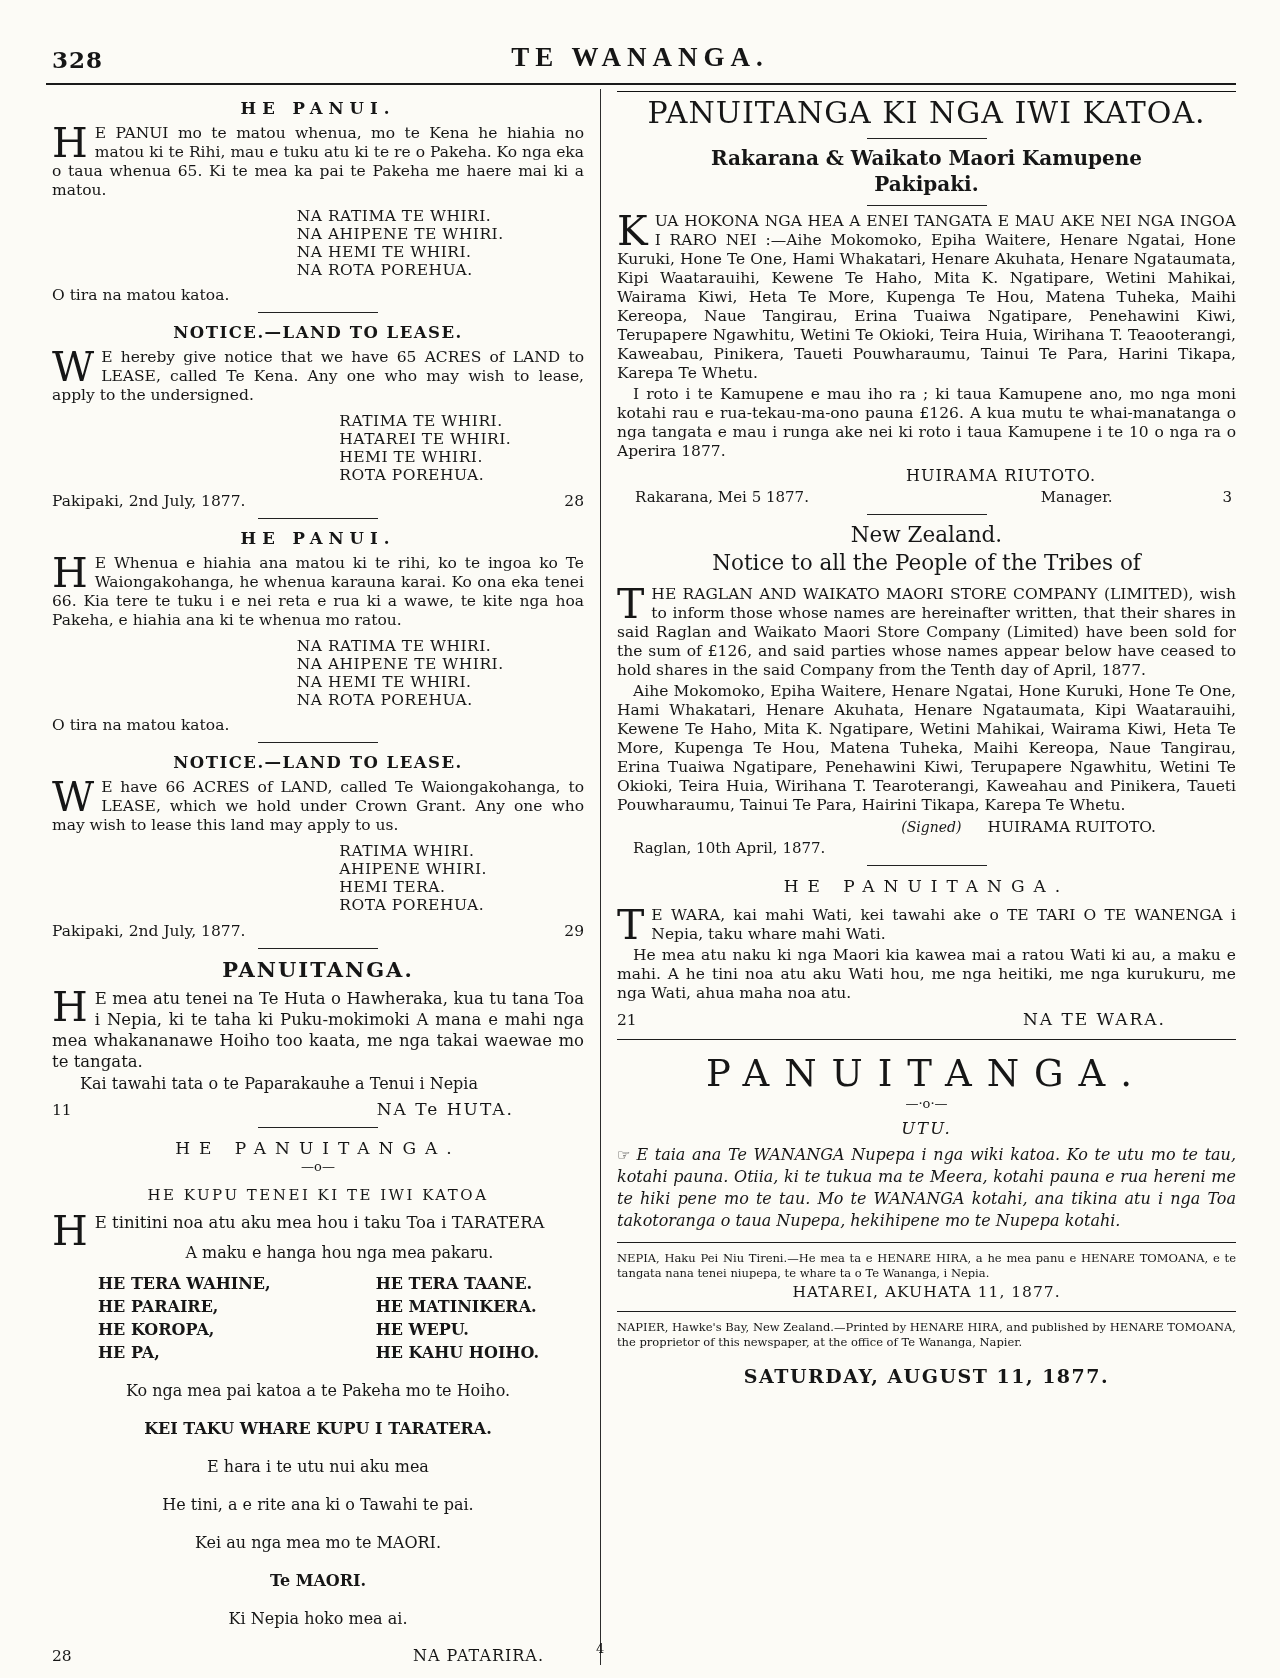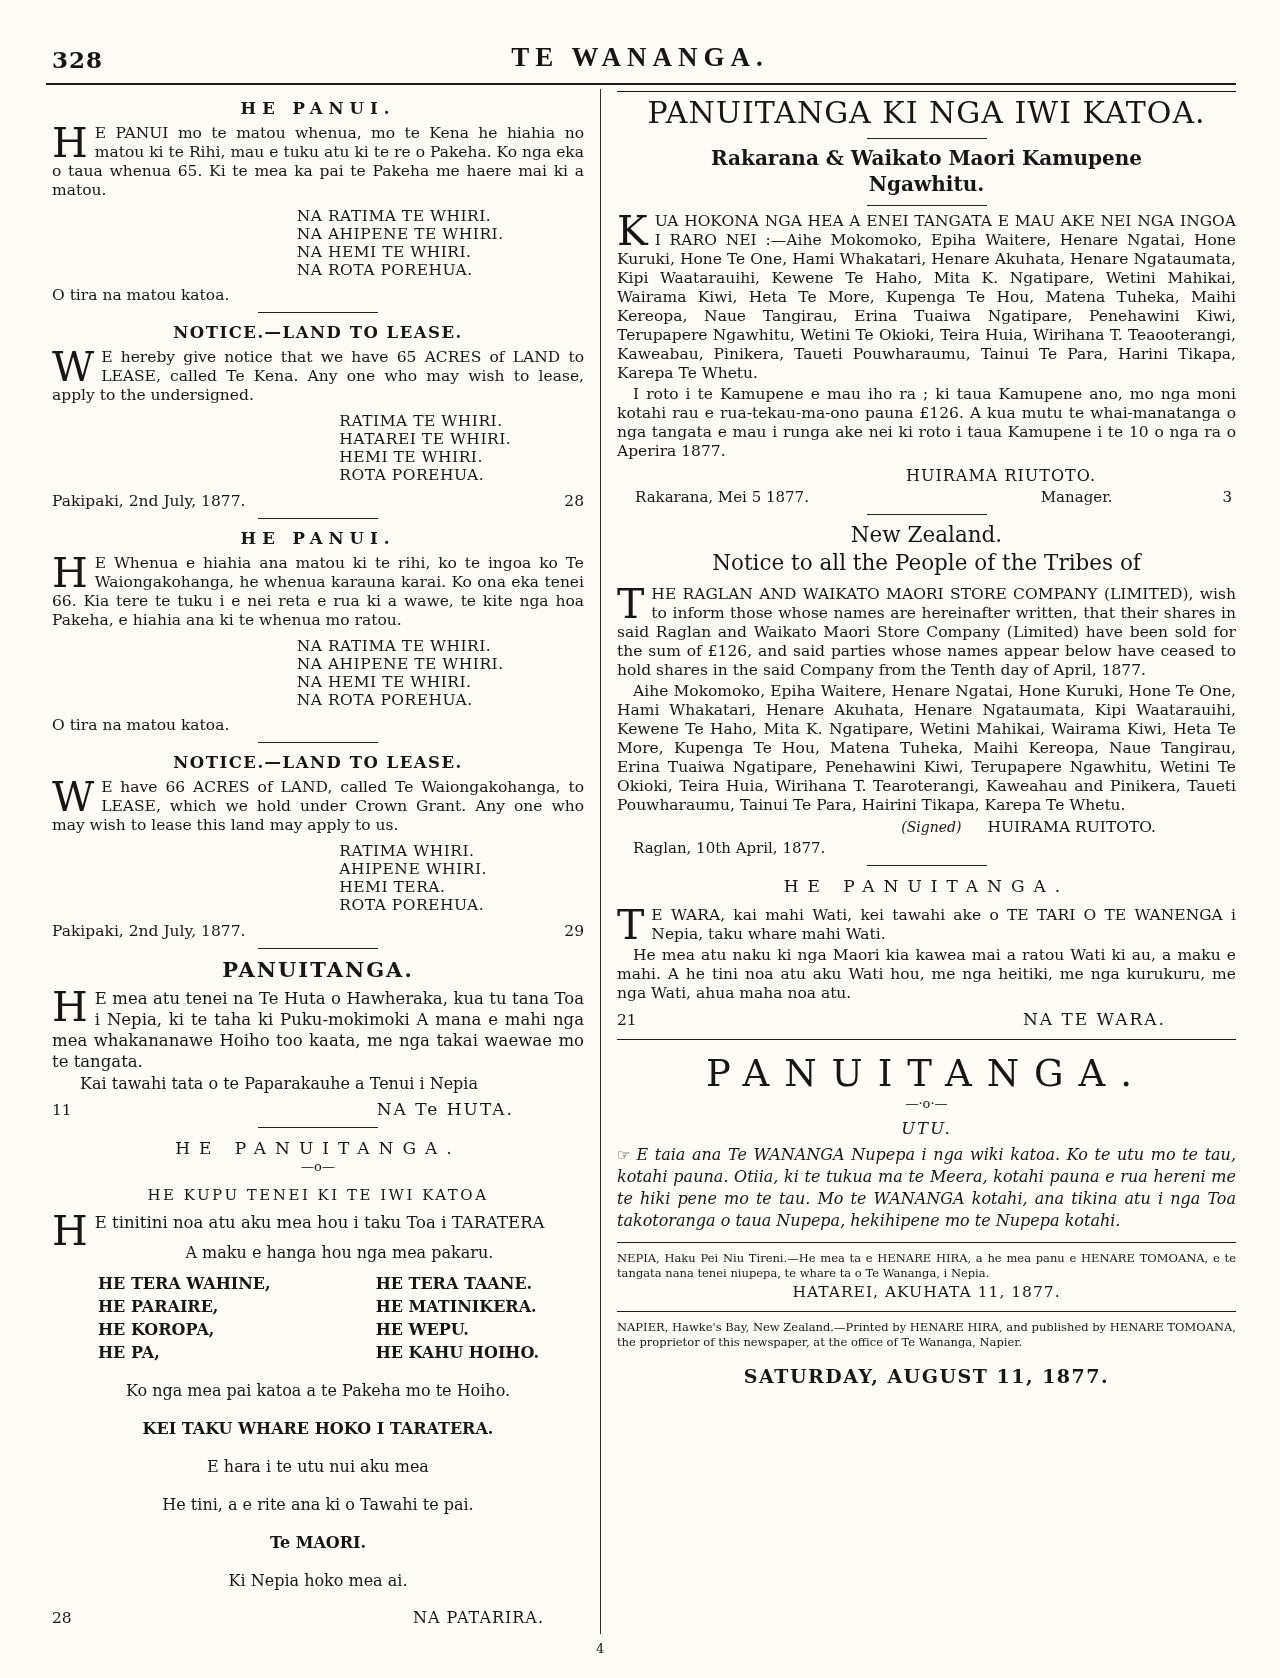--- a/index.html
+++ b/index.html
@@ -168,23 +168,24 @@
             <div>HE PA,</div>
           </div>
           <div>
             <div>HE TERA TAANE.</div>
             <div>HE MATINIKERA.</div>
             <div>HE WEPU.</div>
             <div>HE KAHU HOIHO.</div>
           </div>
         </div>
         <div class="adv-line">Ko nga mea pai katoa a te Pakeha mo te Hoiho.</div>
-        <div class="adv-line bold">KEI TAKU WHARE HOKO I TARATERA.</div>
+        <div class="adv-line bold">KEI TAKU WHARE KUPU I TARATERA.</div>
         <div class="adv-line">E hara i te utu nui aku mea</div>
         <div class="adv-line">He tini, a e rite ana ki o Tawahi te pai.</div>
+        <div class="adv-line">Kei au nga mea mo te MAORI.</div>
         <div class="adv-line bold">Te MAORI.</div>
         <div class="adv-line">Ki Nepia hoko mea ai.</div>
         <div class="footer-row">
           <span>28</span>
           <span class="sig">NA PATARIRA.</span>
         </div>
       </section>
 
     </div>
 
@@ -192,21 +193,21 @@
 
     <div class="col-right">
 
       <div class="top-rule"></div>
 
       <section>
         <h2 class="big-heading">PANUITANGA KI NGA IWI KATOA.</h2>
         <div class="rule-short"></div>
         <div class="subheading">
           <div>Rakarana &amp; Waikato Maori Kamupene</div>
-          <div>Ngawhitu.</div>
+          <div>Pakipaki.</div>
         </div>
         <div class="rule-short"></div>
         <p class="body-text"><span class="dropcap">K</span><span>UA HOKONA NGA HEA A ENEI TANGATA E MAU AKE NEI NGA INGOA I RARO NEI :—Aihe Mokomoko, Epiha Waitere, Henare Ngatai, Hone Kuruki, Hone Te One, Hami Whakatari, Henare Akuhata, Henare Ngataumata, Kipi Waatarauihi, Kewene Te Haho, Mita K. Ngatipare, Wetini Mahikai, Wairama Kiwi, Heta Te More, Kupenga Te Hou, Matena Tuheka, Maihi Kereopa, Naue Tangirau, Erina Tuaiwa Ngatipare, Penehawini Kiwi, Terupapere Ngawhitu, Wetini Te Okioki, Teira Huia, Wirihana T. Teaooterangi, Kaweabau, Pinikera, Taueti Pouwharaumu, Tainui Te Para, Harini Tikapa, Karepa Te Whetu.</span></p>
         <p class="body-text para-indent">I roto i te Kamupene e mau iho ra ; ki taua Kamupene ano, mo nga moni kotahi rau e rua-tekau-ma-ono pauna £126. A kua mutu te whai-manatanga o nga tangata e mau i runga ake nei ki roto i taua Kamupene i te 10 o nga ra o Aperira 1877.</p>
         <div class="sig-right">HUIRAMA RIUTOTO.</div>
         <div class="manager-row">
           <span class="d">Rakarana, Mei 5 1877.</span>
           <span class="m">Manager.</span>
           <span class="r">3</span>
         </div>

